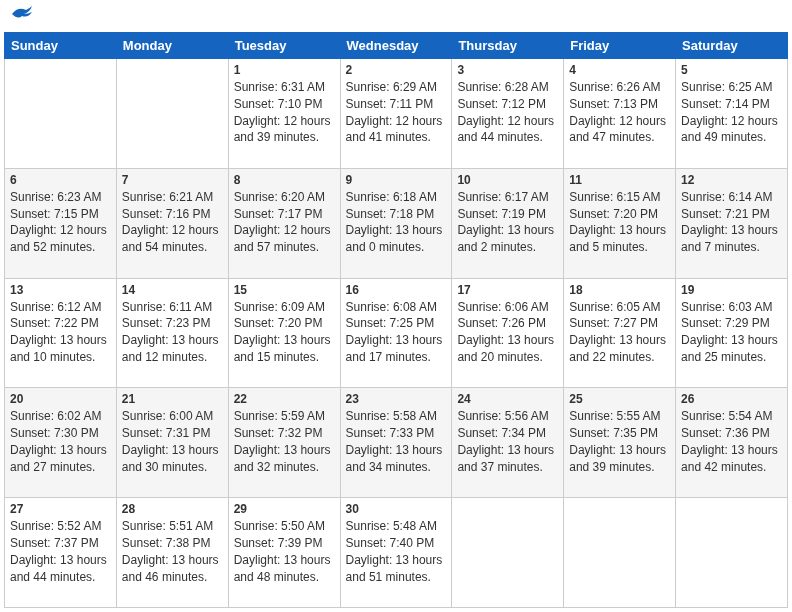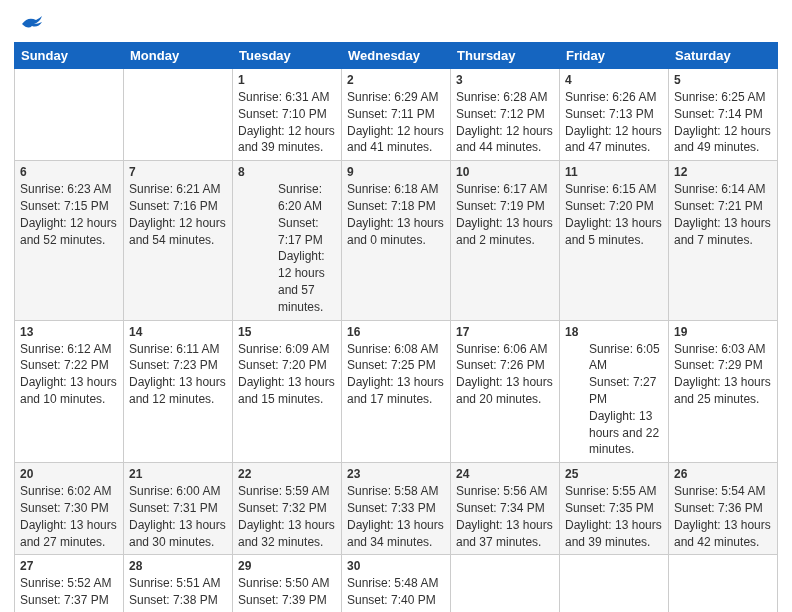--- a/index.html
+++ b/index.html
@@ -6,21 +6,21 @@
     body {
       width: 792px;
       height: 612px;
       font-family: Arial, sans-serif;
       background: #fff;
       overflow: hidden;
     }
     .page {
       width: 792px;
       height: 612px;
-      padding: 14px;
+      padding: 4px;
       display: flex;
       flex-direction: column;
     }
     .header {
       display: flex;
       justify-content: space-between;
       align-items: flex-start;
       margin-bottom: 8px;
       padding: 0 4px;
     }
@@ -171,21 +171,21 @@
 Daylight: 12 hours and 52 minutes.</div>
           </td>
           <td>
             <span class="day-num">7</span>
             <div class="day-info" style="white-space: pre-line;">Sunrise: 6:21 AM
 Sunset: 7:16 PM
 Daylight: 12 hours and 54 minutes.</div>
           </td>
           <td>
             <span class="day-num">8</span>
-            <div class="day-info" style="white-space: pre-line; margin-left: 40px;">Sunrise: 6:20 AM
+            <div class="day-info" style="white-space: pre-line;">Sunrise: 6:20 AM
 Sunset: 7:17 PM
 Daylight: 12 hours and 57 minutes.</div>
           </td>
           <td>
             <span class="day-num">9</span>
             <div class="day-info" style="white-space: pre-line;">Sunrise: 6:18 AM
 Sunset: 7:18 PM
 Daylight: 13 hours and 0 minutes.</div>
           </td>
           <td>
@@ -233,21 +233,21 @@
 Daylight: 13 hours and 17 minutes.</div>
           </td>
           <td>
             <span class="day-num">17</span>
             <div class="day-info" style="white-space: pre-line;">Sunrise: 6:06 AM
 Sunset: 7:26 PM
 Daylight: 13 hours and 20 minutes.</div>
           </td>
           <td>
             <span class="day-num">18</span>
-            <div class="day-info" style="white-space: pre-line; margin-left: 24px;">Sunrise: 6:05 AM
+            <div class="day-info" style="white-space: pre-line;">Sunrise: 6:05 AM
 Sunset: 7:27 PM
 Daylight: 13 hours and 22 minutes.</div>
           </td>
           <td>
             <span class="day-num">19</span>
             <div class="day-info" style="white-space: pre-line;">Sunrise: 6:03 AM
 Sunset: 7:29 PM
 Daylight: 13 hours and 25 minutes.</div>
           </td>
         </tr>

